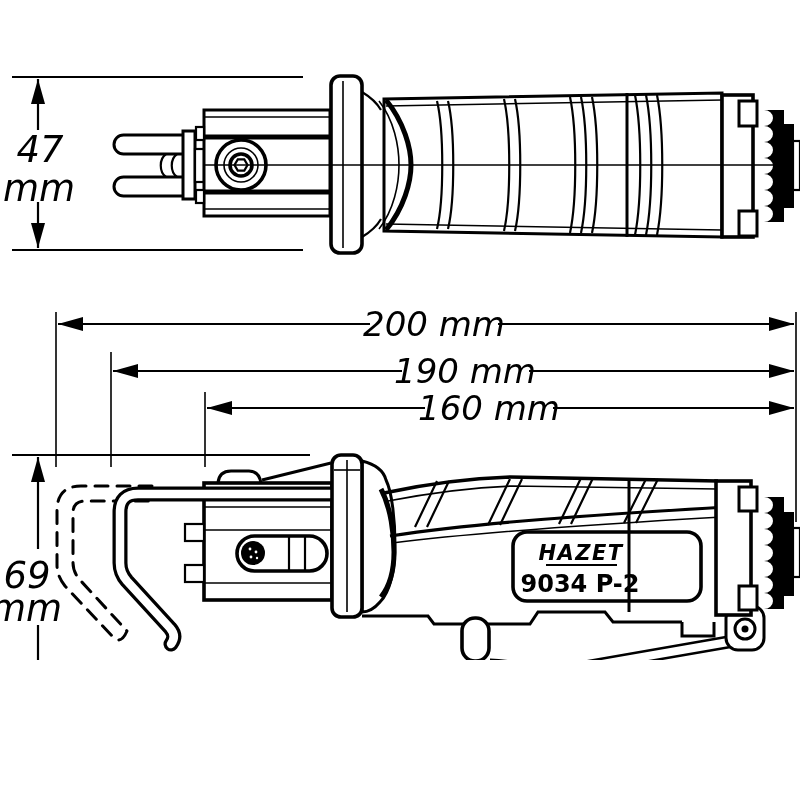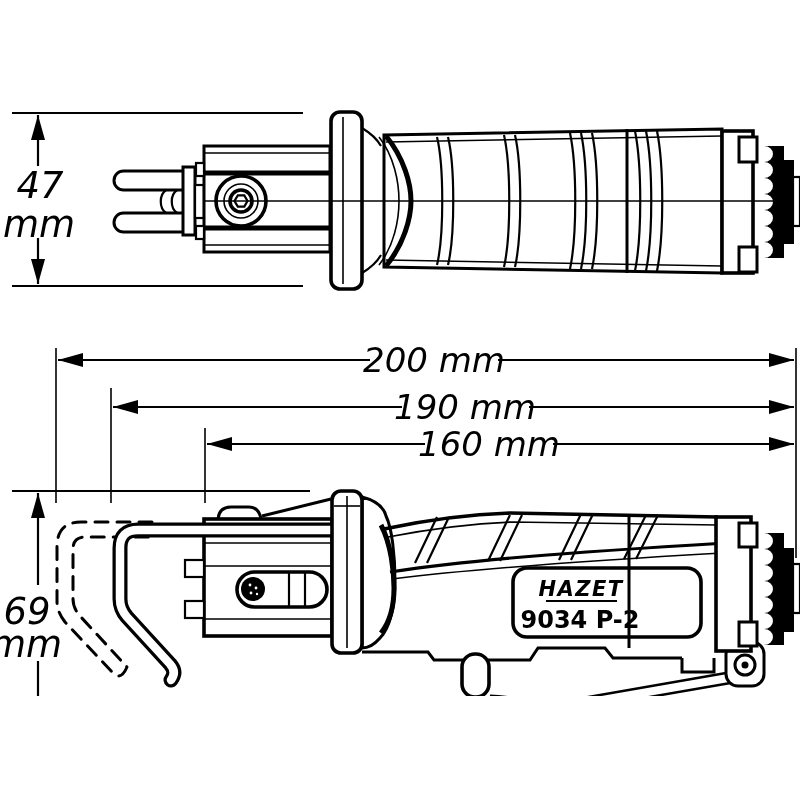--- a/index.html
+++ b/index.html
@@ -1,17 +1,17 @@
 <!DOCTYPE html>
 <html style="--line: #000000; --bg: #ffffff;"><head>
 <meta charset="utf-8">
 <style>
   :root { --line:#000000; --bg:#ffffff; }
   html,body { margin:0; padding:0; background:var(--bg); }
-  .stage { width:800px; height:660px; background:var(--bg); position:relative; overflow:hidden;margin-top:36px; }
+  .stage { width:800px; height:660px; background:var(--bg); position:relative; overflow:hidden; }
   svg { display:block; }
   .ln   { stroke:var(--line); fill:none; }
   .s1   { stroke-width:1.6; }
   .s2   { stroke-width:2.2; }
   .s3   { stroke-width:3; }
   .s4   { stroke-width:3.6; }
   .s5   { stroke-width:5; }
   .fw   { fill:var(--bg); }
   .fb   { fill:var(--line); stroke:none; }
   .rnd  { stroke-linecap:round; stroke-linejoin:round; }

